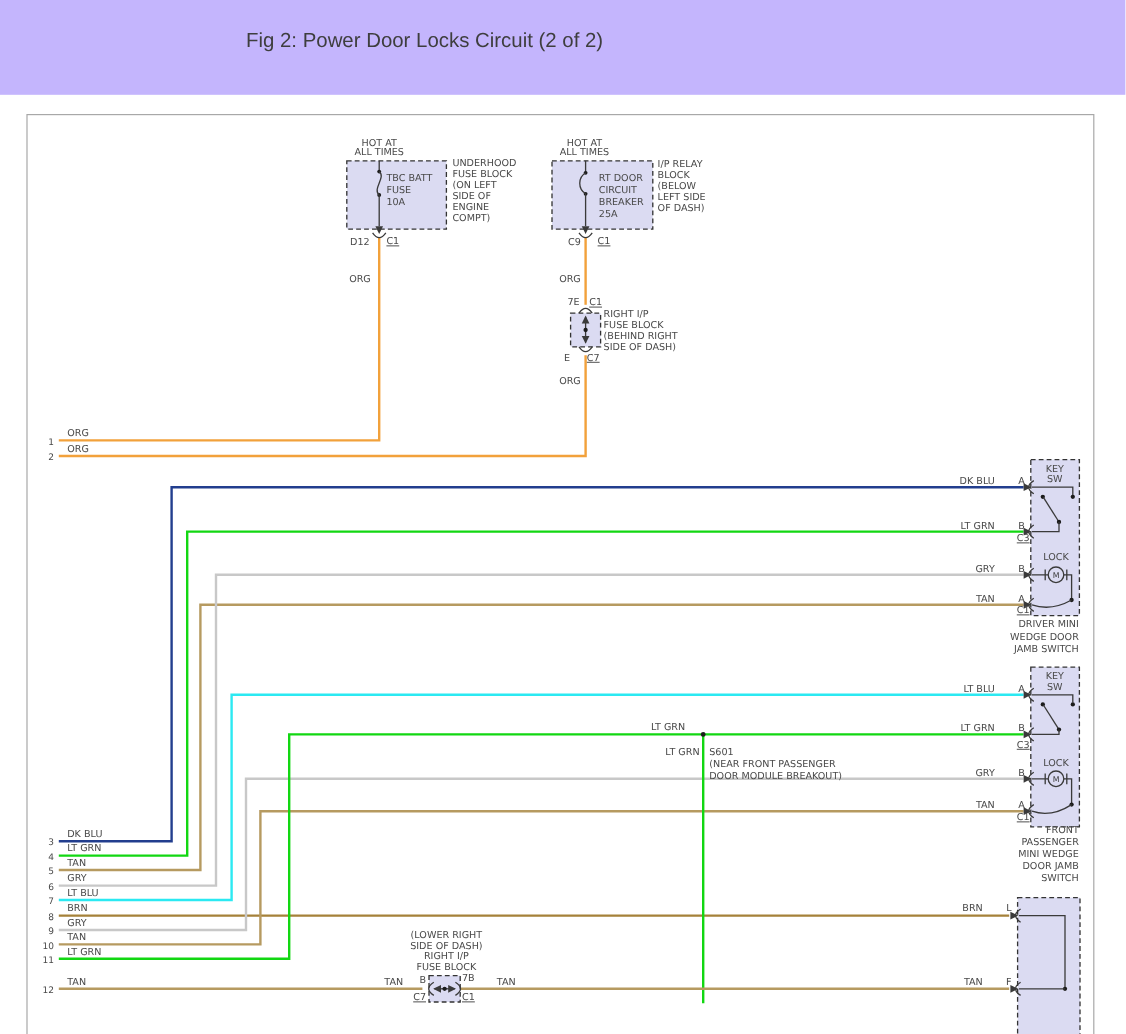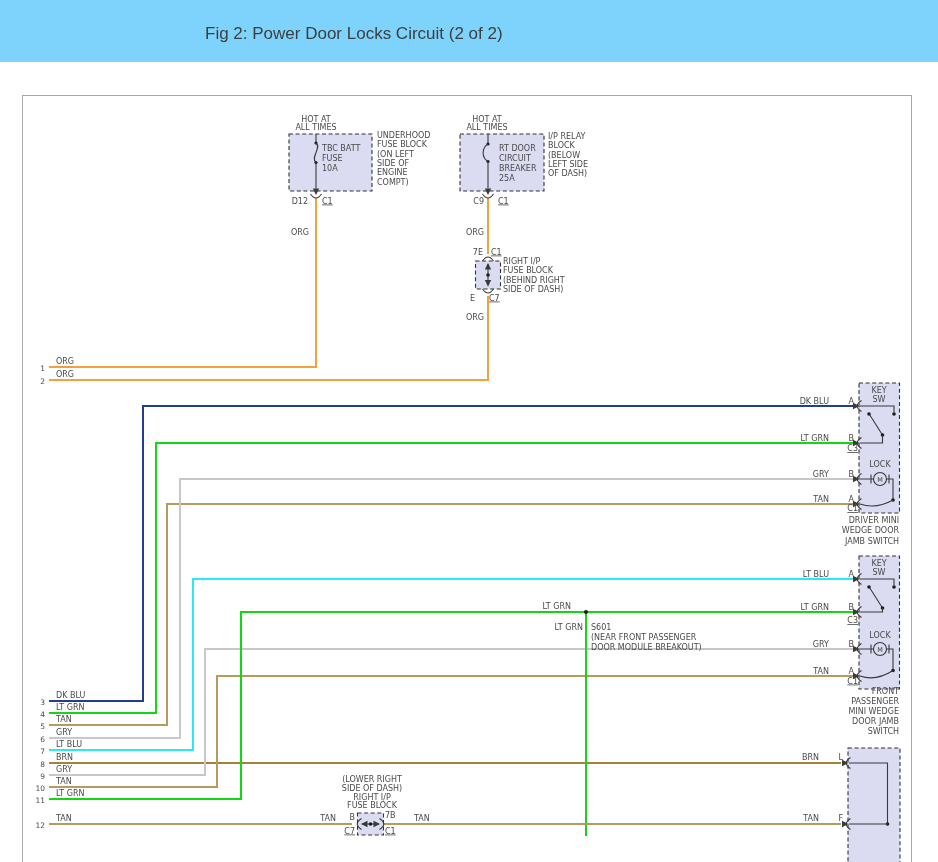--- a/index.html
+++ b/index.html
@@ -1,21 +1,21 @@
 <!DOCTYPE html>
 <html><head>
 <meta charset="utf-8">
 <style>
   html,body{margin:0;padding:0;}
   body{
     width:938px;height:862px;overflow:hidden;background:#ffffff;
     font-family:"DejaVu Sans","Liberation Sans",sans-serif;position:relative;
   }
   .header-bar{
-    position:absolute;left:0;top:0;width:938px;height:62px;background:#7dd3fc;
+    position:absolute;left:0;top:0;width:938px;height:79px;background:#c4b5fd;
   }
   .header-title{
     position:absolute;left:205px;top:24px;font-size:17px;color:#3e3e3e;
     font-family:"Liberation Sans",sans-serif;
   }
   .diagram-frame{
     position:absolute;left:22px;top:95px;width:890px;height:780px;
     border:1px solid #a8a8a8;background:#ffffff;box-sizing:border-box;overflow:hidden;
   }
   svg{display:block;}

